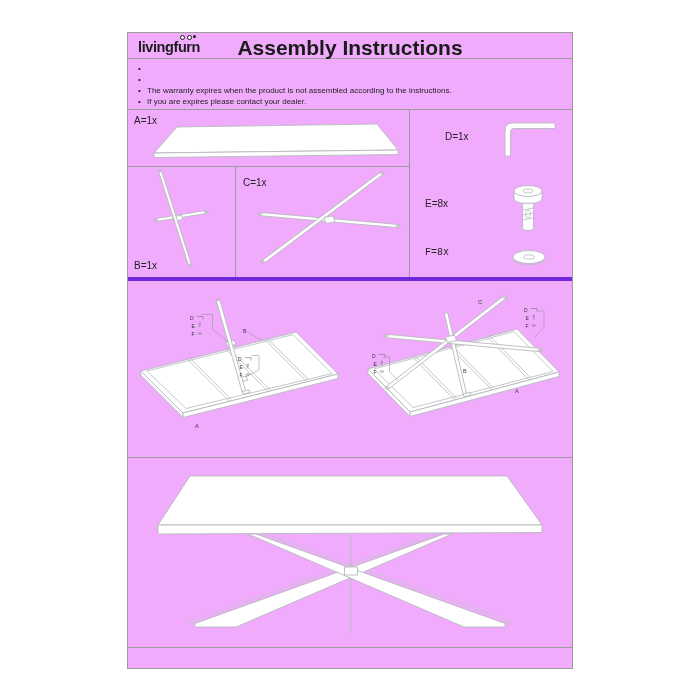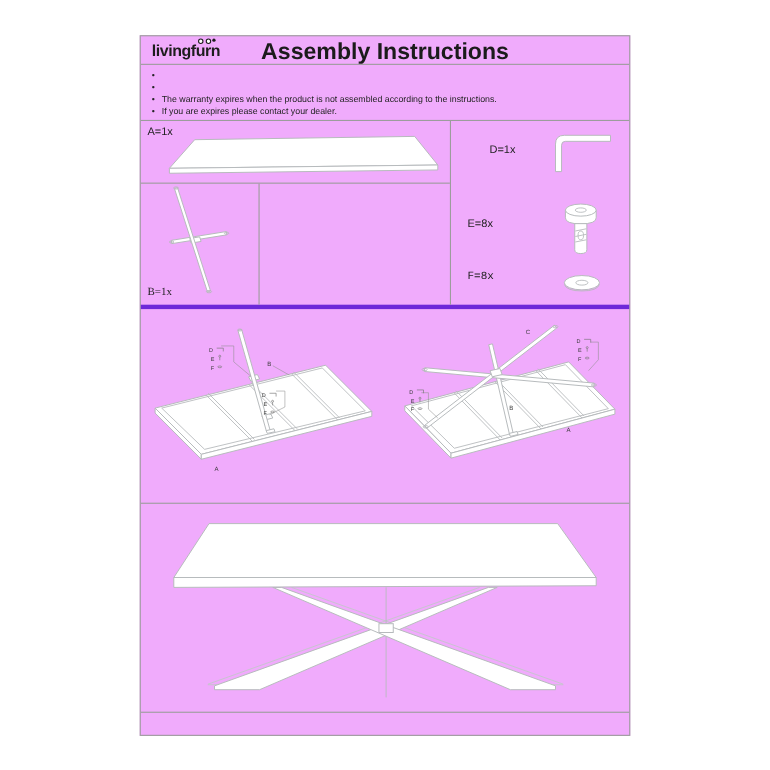--- a/index.html
+++ b/index.html
@@ -13,21 +13,21 @@
   .dots i{width:3px;height:3px;border-radius:50%;border:0.8px solid #1d1d1d;background:#fff;display:block;}
   .dots b{width:3px;height:3px;border-radius:50%;background:#1d1d1d;display:block;}
   .title{position:absolute;left:0;right:0;top:3px;text-align:center;font-size:21px;font-weight:600;color:#1b1b1b;}
   .bullets{height:46px;border-bottom:1px solid #9c9c9c;padding:4px 6px 0 8px;}
   .bline{display:flex;font-size:8px;line-height:11px;color:#232323;}
   .bline .dot{width:9px;text-align:left;padding-left:2px;}
   .parts{height:167px;border-bottom:4px solid #6d28d9;display:flex;}
   .parts-left{width:281px;border-right:1px solid #9c9c9c;}
   .box-a{height:56px;border-bottom:1px solid #9c9c9c;position:relative;}
   .parts-bc{display:flex;height:110px;}
-  .box-b{width:107px;border-right:1px solid #9c9c9c;position:relative;font-family:Liberation Serif, serif;}
+  .box-b{width:107px;border-right:1px solid #9c9c9c;position:relative;}
   .box-c{width:173px;position:relative;}
   .parts-right{width:162px;position:relative;}
   .plabel{position:absolute;font-size:10px;color:#222;}
   .steps{height:176px;border-bottom:1px solid #9c9c9c;}
   .final{height:189px;border-bottom:1px solid #9c9c9c;}
   .ftr{height:23px;}
   .ftr span{display:block;text-align:center;font-size:8.5px;line-height:22px;color:#232323;}
   svg{position:absolute;left:0;top:0;}
   .art{stroke:#b6babc;fill:#fff;stroke-width:0.9;}
   .artn{stroke:#b6babc;fill:none;stroke-width:0.8;}
@@ -87,20 +87,32 @@
           <svg width="107" height="110" viewBox="0 0 107 110">
             <polygon class="art" points="27.8,51.5 77.8,43.5 78.2,46.5 28.2,54.5"></polygon>
             <ellipse class="artn" cx="28" cy="53" rx="2" ry="1"></ellipse>
             <ellipse class="artn" cx="78" cy="45" rx="2" ry="1"></ellipse>
             <polygon class="art" points="44.5,49.8 53.5,48.3 54.8,52.5 45.8,54"></polygon>
             <polygon class="art" points="30.6,4.4 33.4,3.6 63.4,97.6 60.6,98.4"></polygon>
             <ellipse class="artn" cx="32" cy="3.9" rx="2.2" ry="1"></ellipse>
             <ellipse class="artn" cx="62" cy="98.1" rx="2.4" ry="1.1"></ellipse>
           </svg>
           <span class="plabel" style="left:6px;bottom:6px;">B=1x</span>
+        </div>
+        <div class="box-c">
+          <span class="plabel" style="left:7px;top:10px;">C=1x</span>
+          <svg width="173" height="110" viewBox="0 0 173 110">
+            <polygon class="art" points="24.1,45.4 162.1,57.4 161.9,60.7 23.9,48.7"></polygon>
+            <ellipse class="artn" cx="24.2" cy="47" rx="2.3" ry="1.1"></ellipse>
+            <ellipse class="artn" cx="162" cy="59" rx="2.3" ry="1.1"></ellipse>
+            <polygon class="art" points="26,93.7 145,4.7 147,7.3 28,96.3"></polygon>
+            <ellipse class="artn" cx="27" cy="95" rx="2.3" ry="1.1"></ellipse>
+            <ellipse class="artn" cx="146" cy="6" rx="2.3" ry="1.1"></ellipse>
+            <polygon class="art" points="88,50.5 97,49 99,55 90,56.5"></polygon>
+          </svg>
         </div>
       </div>
 
     </div>
 
     <div class="parts-right">
       <span class="plabel" style="left:15px;top:21px;margin-left:20px;">D=1x</span>
       <svg style="left:90px;top:8px;" width="58" height="42" viewBox="0 0 58 42">
         <path class="art" d="M5,38 L5,13 Q5,5 13,5 L55,5 L55,10.5 L14,10.5 Q10.5,10.5 10.5,14 L10.5,38 Z"></path>
       </svg>

